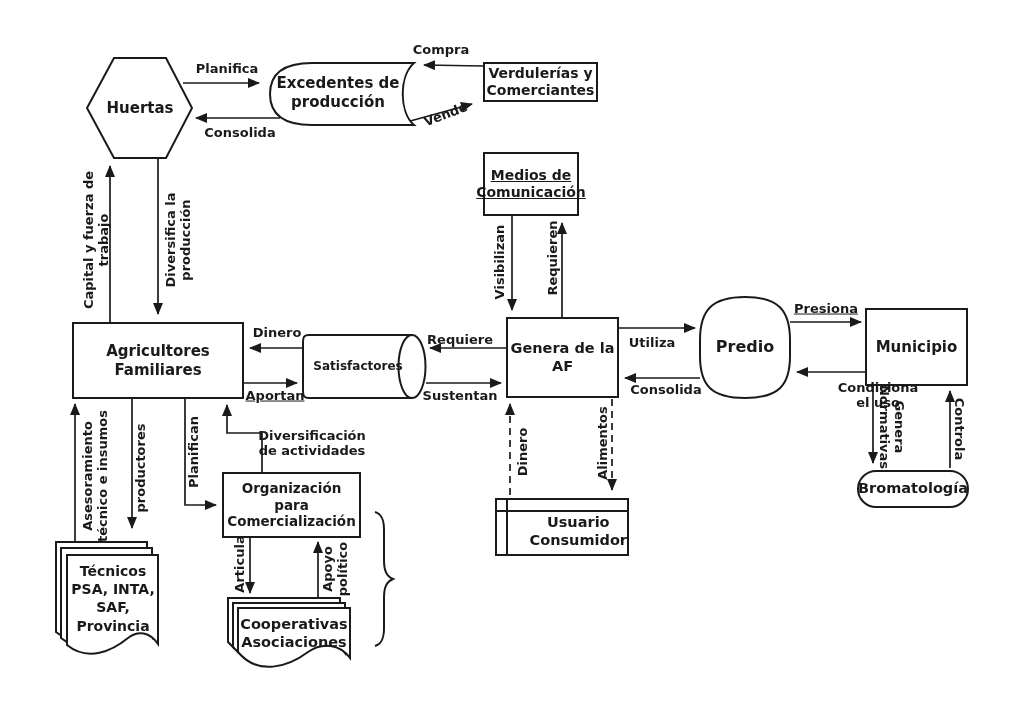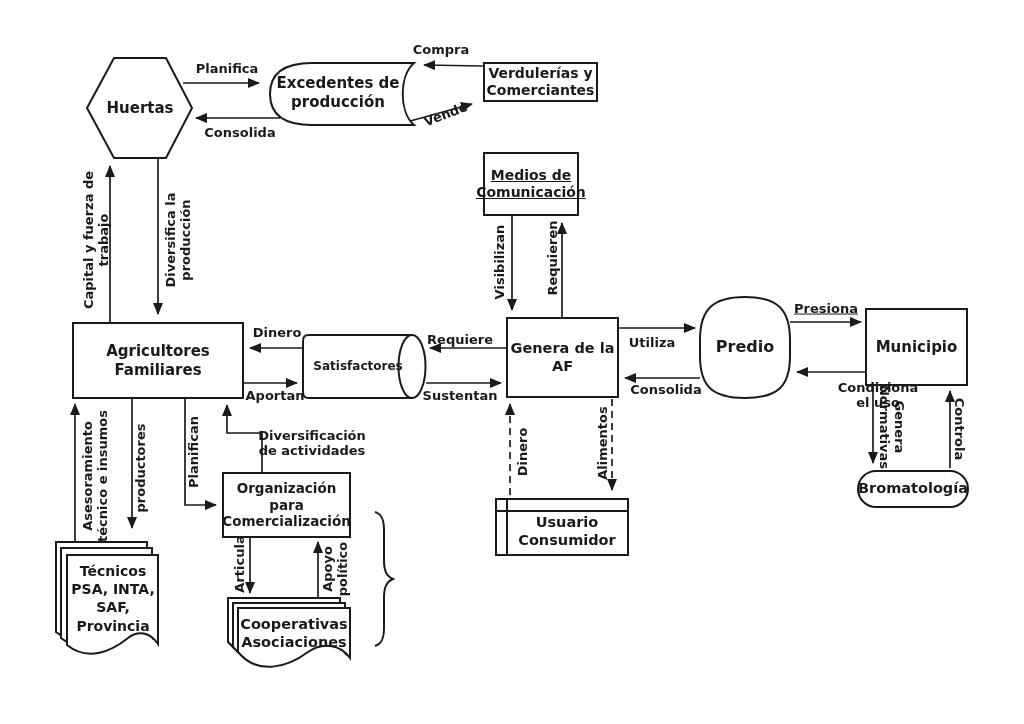--- a/index.html
+++ b/index.html
@@ -94,25 +94,25 @@
 
   <div class="box" style="left:483px;top:62px;width:115px;height:40px;font-size:14px;">Verdulerías y
 Comerciantes</div>
   <div class="box" style="left:483px;top:152px;width:96px;height:64px;font-size:14px;text-decoration:underline;">Medios de
 Comunicación</div>
   <div class="box" style="left:72px;top:322px;width:172px;height:77px;font-size:15px;">Agricultores
 Familiares</div>
   <div class="box" style="left:506px;top:317px;width:113px;height:81px;font-size:14.5px;">Genera de la AF</div>
   <div class="box" style="left:865px;top:308px;width:103px;height:78px;font-size:15px;">Municipio</div>
   <div class="box pill" style="left:857px;top:470px;width:112px;height:38px;font-size:14.5px;">Bromatología</div>
-  <div class="box" style="left:222px;top:472px;width:129px;height:66px;font-size:13.5px;">Organización
+  <div class="box" style="left:222px;top:472px;width:139px;height:66px;font-size:13.5px;">Organización
 para
 Comercialización</div>
 
-  <div class="box" style="left:495px;top:498px;width:134px;height:58px;font-size:14.5px;padding-left:10px;padding-top:10px;">
+  <div class="box" style="left:495px;top:498px;width:134px;height:58px;font-size:14.5px;padding-left:10px;padding-top:10px;justify-content:flex-end;">
     <span class="inner-h"></span>
     <span class="inner-v"></span>
     <span>Usuario
 Consumidor</span>
   </div>
 
   <div class="node-lbl" style="left:140px;top:108px;font-size:15px;">Huertas</div>
   <div class="node-lbl" style="left:338px;top:93px;font-size:15px;">Excedentes de
 producción</div>
   <div class="node-lbl" style="left:358px;top:366px;font-size:12px;">Satisfactores</div>
@@ -122,21 +122,21 @@
 SAF,
 Provincia</div>
   <div class="node-lbl" style="left:294px;top:633px;font-size:14.5px;">Cooperativas
 Asociaciones</div>
 
   <div class="lbl" style="left:227px;top:69px;">Planifica</div>
   <div class="lbl" style="left:240px;top:133px;">Consolida</div>
   <div class="lbl" style="left:441px;top:50px;">Compra</div>
   <div class="lbl rot-vende" style="left:446px;top:115px;">Vende</div>
   <div class="lbl" style="left:277px;top:333px;">Dinero</div>
-  <div class="lbl" style="left:275px;top:396px;">Aportan</div>
+  <div class="lbl" style="left:275px;top:396px;text-decoration:underline;">Aportan</div>
   <div class="lbl" style="left:460px;top:340px;">Requiere</div>
   <div class="lbl" style="left:460px;top:396px;">Sustentan</div>
   <div class="lbl" style="left:652px;top:315px;margin-top:28px;">Utiliza</div>
   <div class="lbl" style="left:666px;top:390px;">Consolida</div>
   <div class="lbl" style="left:826px;top:309px;text-decoration:underline;">Presiona</div>
   <div class="lbl" style="left:831px;top:396px;margin-left:47px;">Condiciona
 el uso</div>
   <div class="lbl" style="left:312px;top:444px;">Diversificación
 de actividades</div>
 

